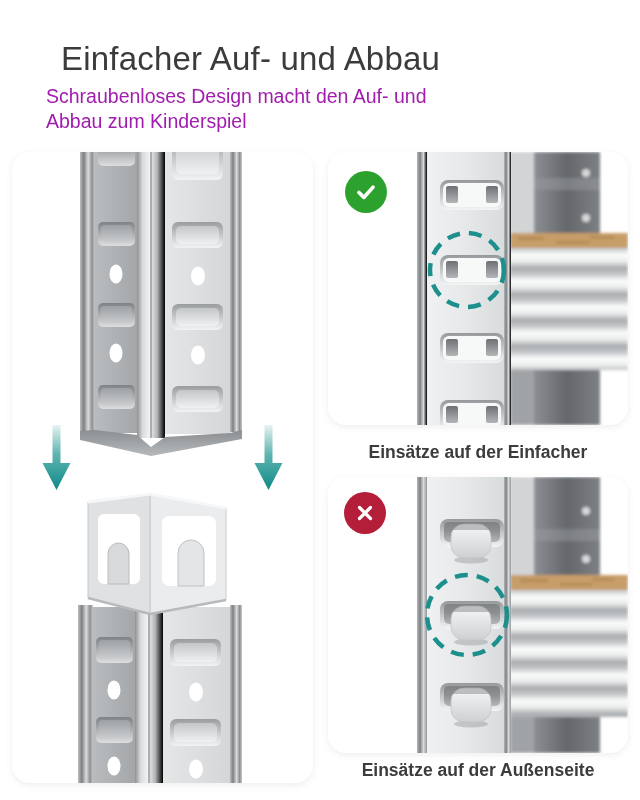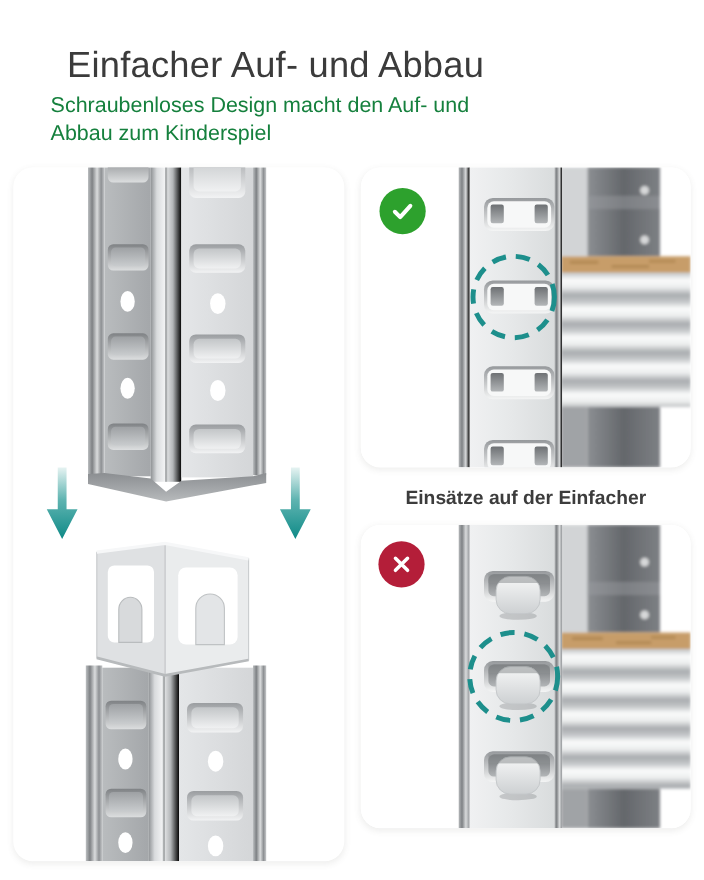--- a/index.html
+++ b/index.html
@@ -7,21 +7,21 @@
     position:relative;width:640px;height:800px;overflow:hidden;
     background:linear-gradient(150deg,#eeedе9 0%,#ebeae6 0%,#e9e7e3 30%,#e0ded9 65%,#d6d4cf 100%);
     font-family:"Liberation Sans","DejaVu Sans",sans-serif;
   }
   .title{
     position:absolute;left:61px;top:40px;margin:0;
     font-size:33px;font-weight:400;color:#3b3b3b;letter-spacing:.2px;
   }
   .subtitle{
     position:absolute;left:46px;top:84px;margin:0;width:400px;
-    font-size:19.5px;line-height:25px;color:#15803d;font-weight:400;
+    font-size:19.5px;line-height:25px;color:#a21caf;font-weight:400;
   }
   .card{
     position:absolute;background:#ffffff;border-radius:18px;overflow:hidden;
     box-shadow:0 2px 6px rgba(90,85,75,.10);
   }
   .card-left{left:12px;top:152px;width:301px;height:631px;}
   .card-tr{left:328px;top:152px;width:300px;height:273px;}
   .card-br{left:328px;top:477px;width:300px;height:276px;}
   .caption{
     position:absolute;left:328px;width:300px;text-align:center;
@@ -368,14 +368,15 @@
       </g>
 
       <circle cx="139" cy="138" r="40" fill="none" stroke="#1d8f8c" stroke-width="4.5" stroke-dasharray="13 9"></circle>
     </svg>
     <div class="badge badge-cross">
       <svg width="24" height="24" viewBox="0 0 24 24">
         <path d="M6.5 6.5 L17.5 17.5 M17.5 6.5 L6.5 17.5" fill="none" stroke="#ffffff" stroke-width="3.2" stroke-linecap="round"></path>
       </svg>
     </div>
   </div>
+  <div class="caption caption-bottom">Einsätze auf der Außenseite</div>
 
 </div>
 
 </body></html>

